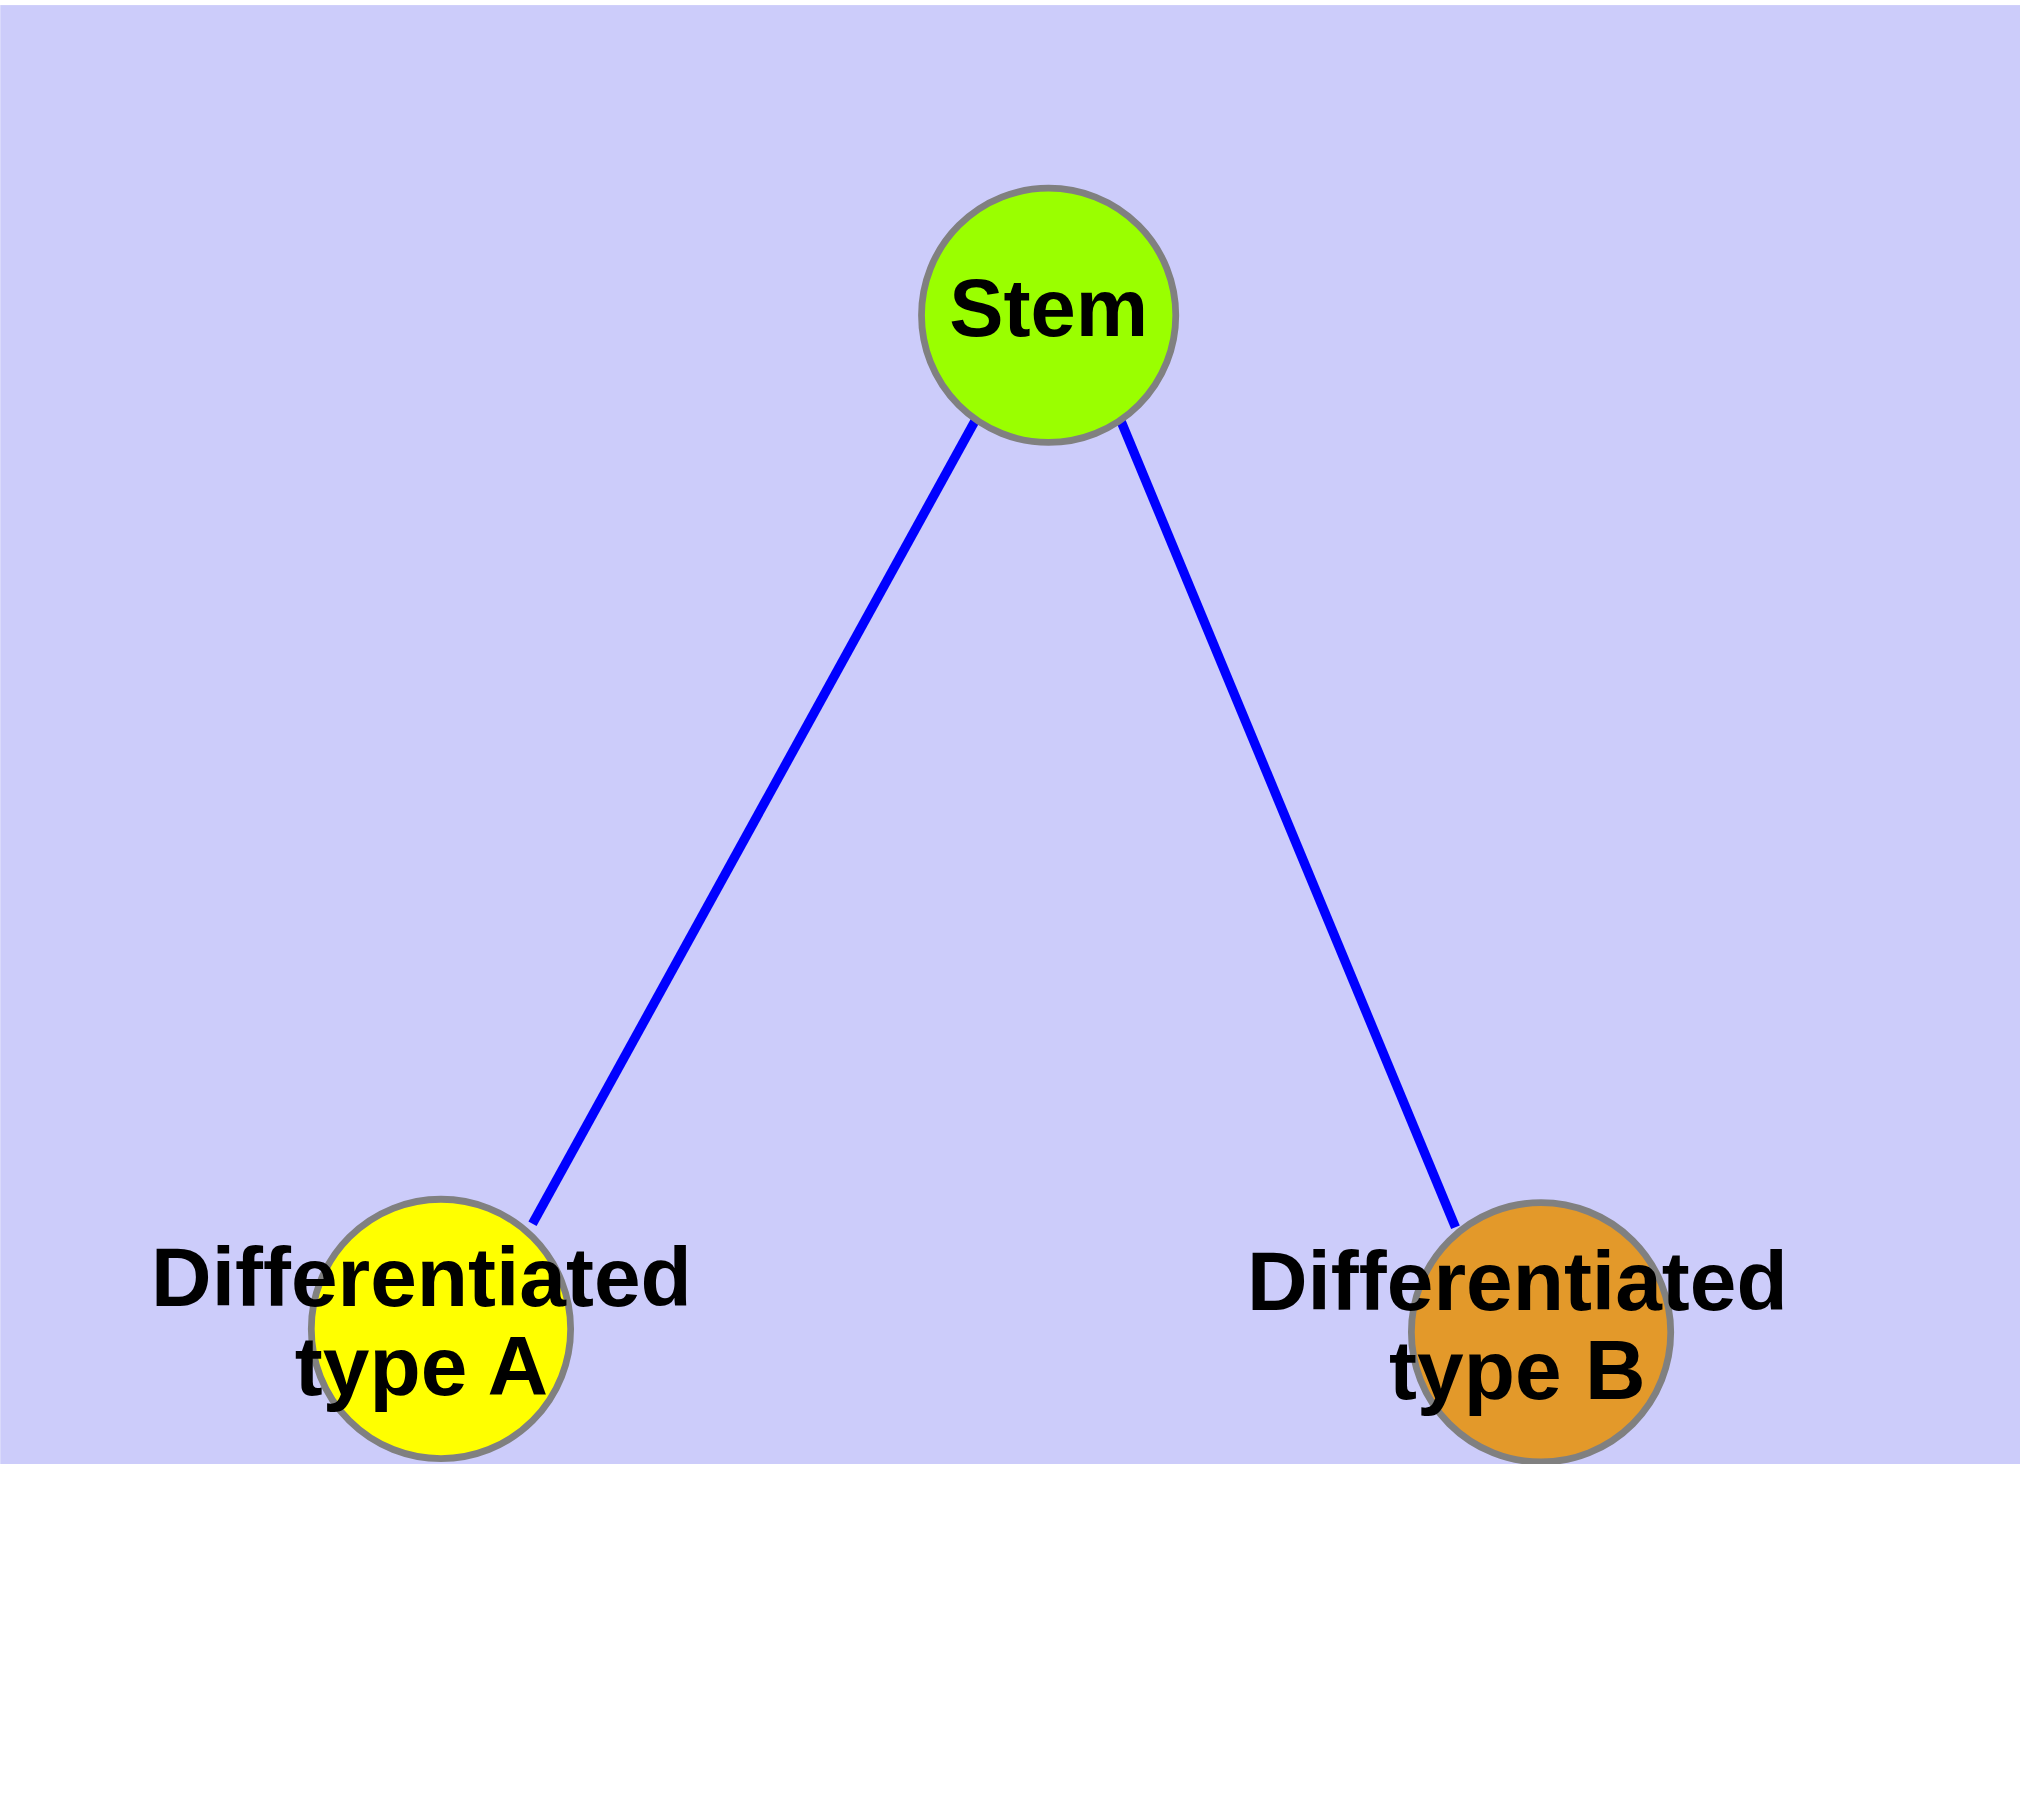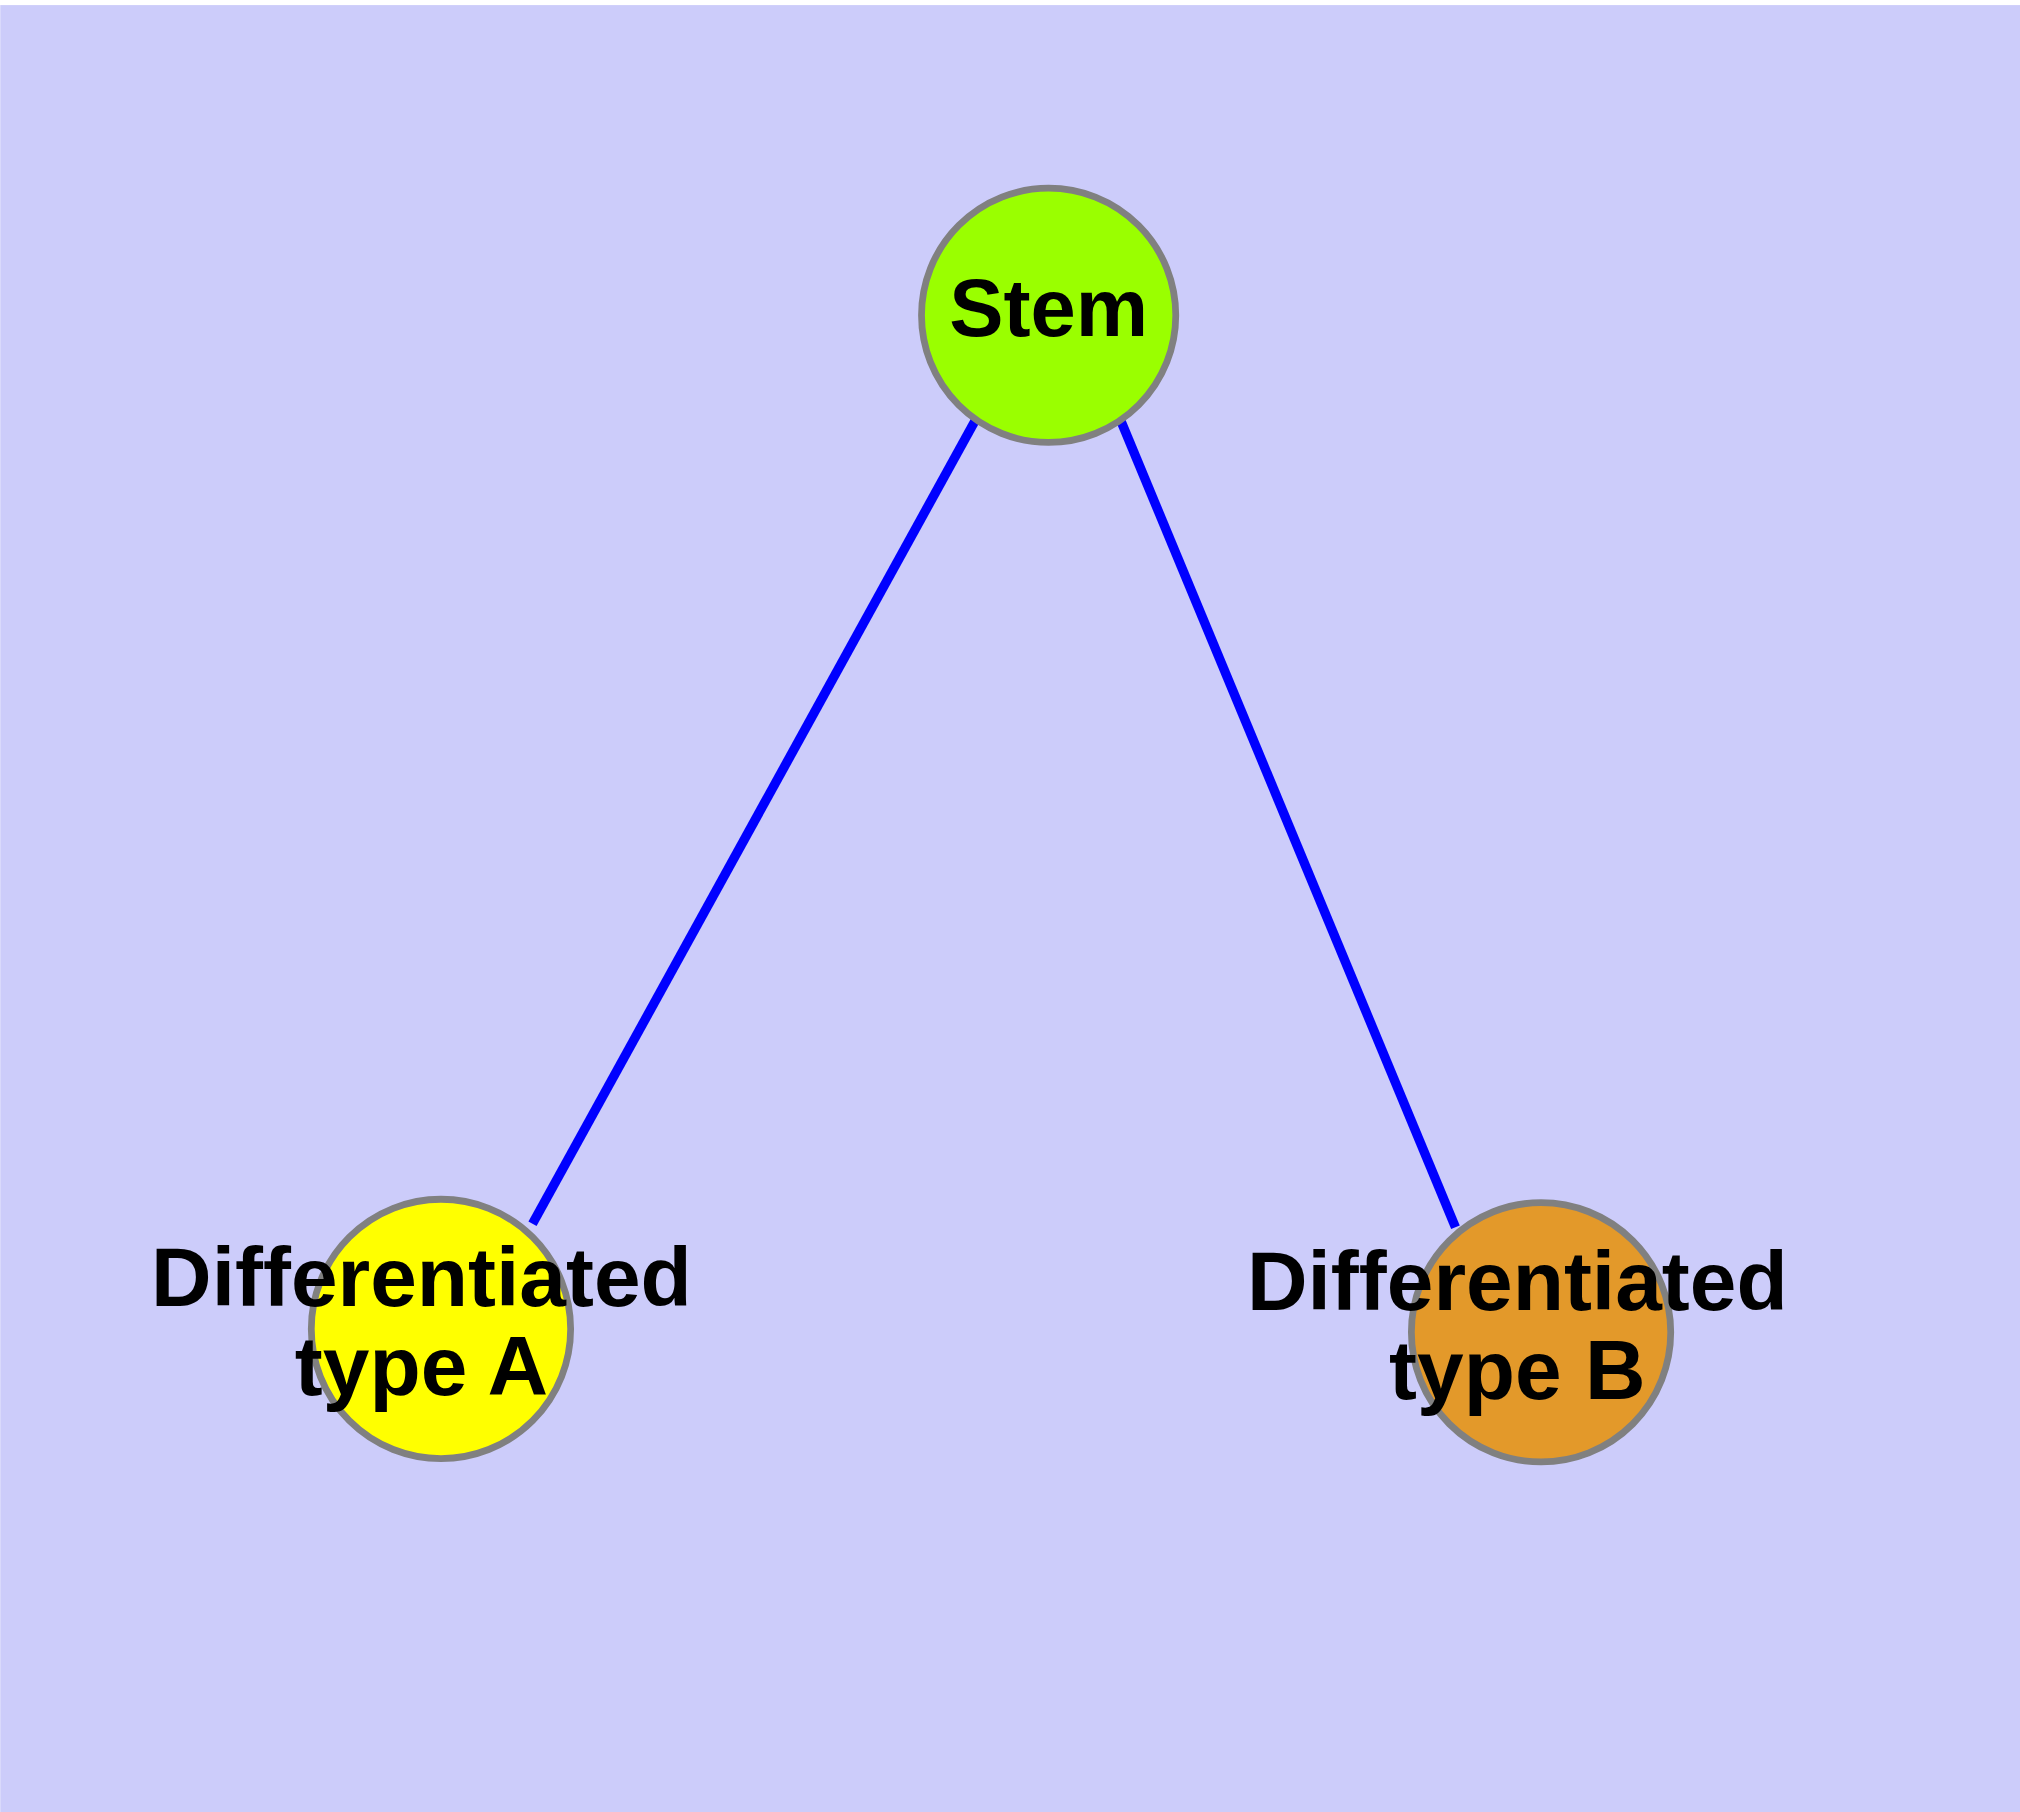--- a/index.html
+++ b/index.html
@@ -28,21 +28,21 @@
     font-family: "Liberation Sans", sans-serif;
     font-weight: bold;
     fill: #000000;
     text-anchor: middle;
     dominant-baseline: middle;
   }
 </style>
 </head>
 <body>
 
-<div id="canvas" style="width: 2021px; height: 1812px;">
+<div id="canvas" style="width: 2021px; height: 1464px;">
   <svg id="graph-svg" viewBox="0 0 2384 2138" xmlns="http://www.w3.org/2000/svg" style="width: 2021px; height: 1812px;">
 
     <rect id="top-margin" x="0" y="0" width="2384" height="6" fill="#ffffff"></rect>
     <rect id="plot-background" x="0" y="6" width="2384" height="2132" fill="#ccccfa"></rect>
 
     <g id="edges-layer">
         <line x1="1151" y1="495" x2="628" y2="1444" stroke="#0000ff" stroke-width="11" stroke-linecap="butt"></line>
         <line x1="1322" y1="496" x2="1717" y2="1448" stroke="#0000ff" stroke-width="11" stroke-linecap="butt"></line>
       </g>
     <g id="nodes-layer">

